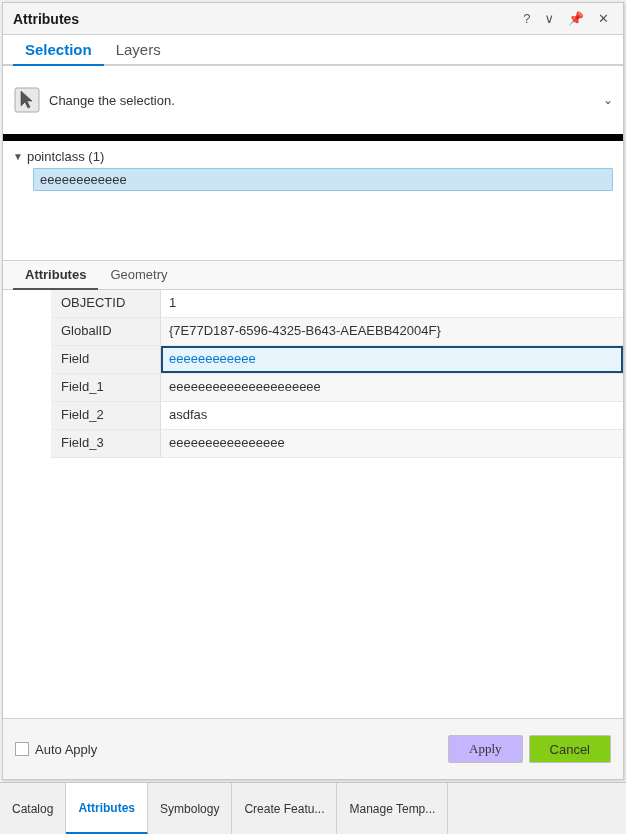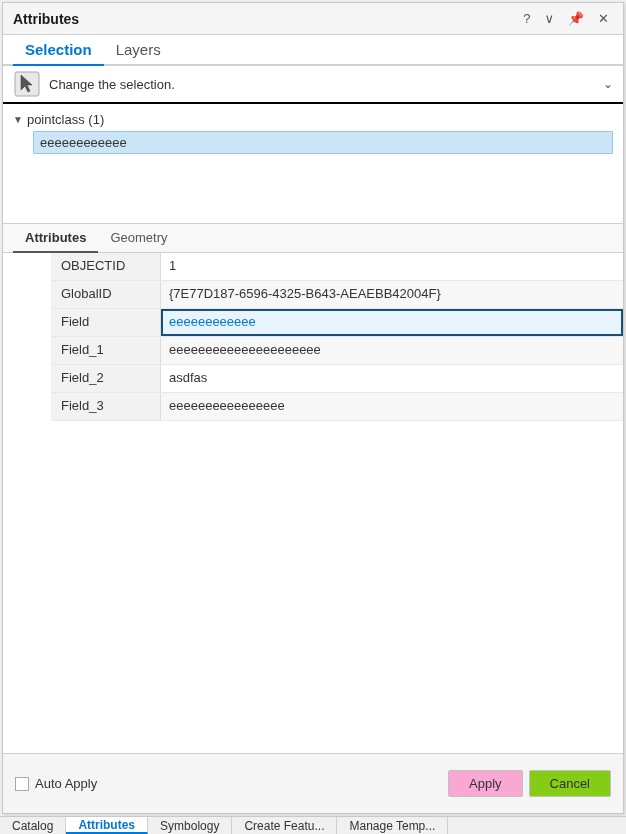--- a/index.html
+++ b/index.html
@@ -70,22 +70,22 @@
 
     .tab.active {
       color: #0078d4;
       border-bottom: 2px solid #0078d4;
       font-weight: 600;
     }
 
     .selection-bar {
       display: flex;
       align-items: center;
-      padding: 4px 10px;
-      border-bottom: 2px solid #000000;
+      padding: 20px 10px;
+      border-bottom: 7px solid #000000;
       background: #fff;
       justify-content: space-between;
     }
 
     .selection-bar-left {
       display: flex;
       align-items: center;
       gap: 8px;
     }
 
@@ -254,29 +254,30 @@
       padding: 5px 20px;
       font-size: 13px;
       cursor: pointer;
       border: 1px solid #c0c0c0;
       background: #84cc16;
       color: #333;
       border-radius: 2px;
     }
 
     .btn.primary {
-      background: #f9a8d4;
+      background: #c4b5fd;
+      font-family: Liberation Serif, serif;
     }
 
     .taskbar {
       display: flex;
       align-items: stretch;
       background: #f0f0f0;
       border-top: 1px solid #c8c8c8;
-      height: 18px;
+      height: 52px;
     }
 
     .taskbar-item {
       display: flex;
       align-items: center;
       padding: 0 12px;
       font-size: 12px;
       color: #333;
       cursor: pointer;
       border-right: 1px solid #d0d0d0;

